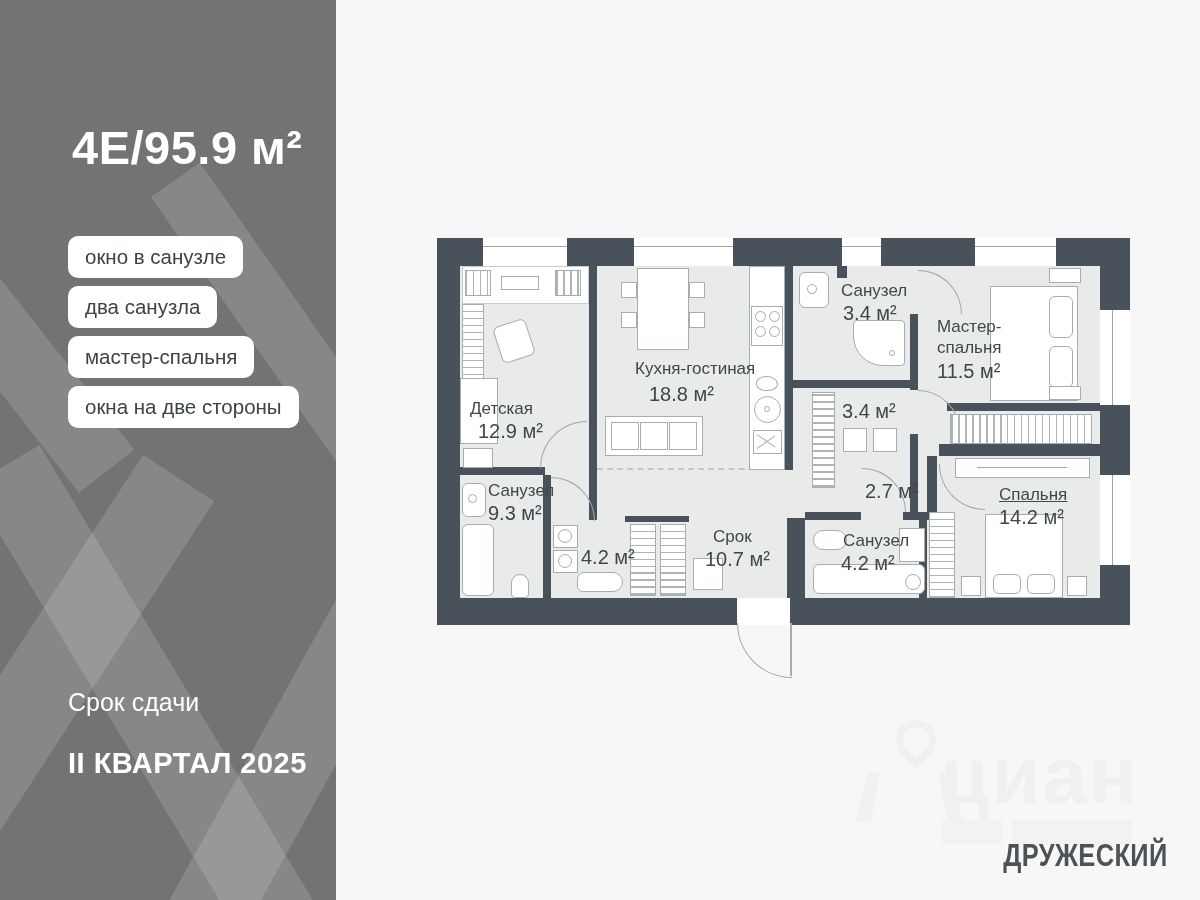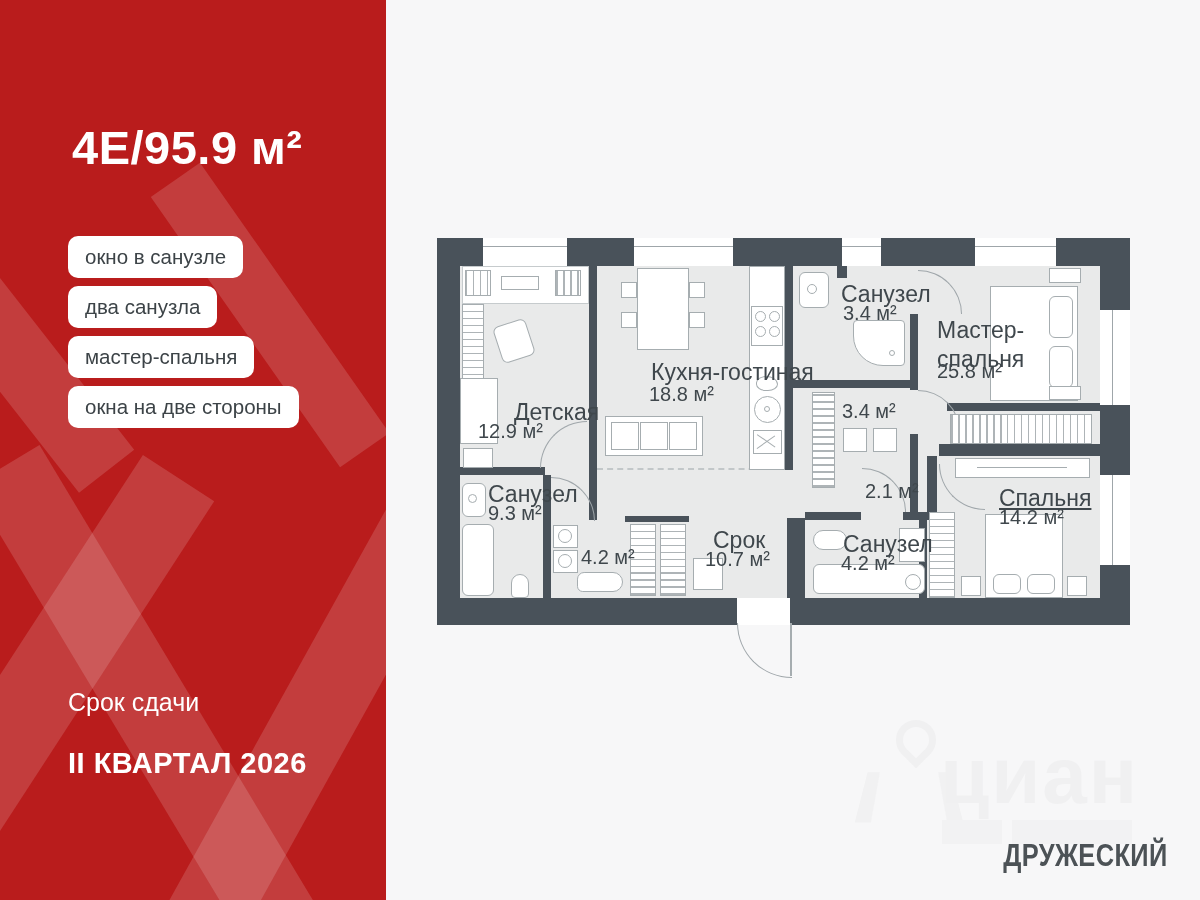--- a/index.html
+++ b/index.html
@@ -2,21 +2,21 @@
 <html><head>
 <meta charset="utf-8">
 <style>
   html,body{margin:0;padding:0;}
   body{
     width:1200px;height:900px;position:relative;overflow:hidden;
     background:#F7F7F8;
     font-family:"Liberation Sans","DejaVu Sans",sans-serif;
   }
   
-  .panel{position:absolute;left:0;top:0;width:386px;height:900px;background:#b91c1c;overflow:hidden;text-decoration:underline;}
+  .panel{position:absolute;left:0;top:0;width:336px;height:900px;background:#737373;overflow:hidden;text-decoration:underline;}
   .stripe{position:absolute;background:rgba(255,255,255,0.15);}
   .panel-title{position:absolute;left:72px;top:120px;color:#fff;font-size:47px;font-weight:bold;letter-spacing:0.5px;}
   .tags{position:absolute;left:68px;top:236px;}
   .tag{display:table;background:#fff;color:#3C4347;font-size:20.5px;padding:9px 17px;border-radius:10px;margin-bottom:8px;white-space:nowrap;}
   .deadline-label{position:absolute;left:68px;top:688px;color:#fff;font-size:25px;font-weight:500;}
   .deadline-value{position:absolute;left:68px;top:747px;color:#fff;font-size:29px;font-weight:bold;letter-spacing:0.5px;}
   
   .plan{position:absolute;left:437px;top:238px;width:693px;height:390px;}
   .floor{position:absolute;left:23px;top:28px;width:640px;height:332px;background:#E9EAEA;}
   .wall{position:absolute;background:#49525A;}
@@ -26,21 +26,21 @@
   .win .glass-v{position:absolute;top:0;bottom:0;left:12px;width:0;border-left:1.5px solid #9FA6AA;}
   .furn{position:absolute;background:#fff;border:1.5px solid #A6ADB0;box-sizing:border-box;}
   .furn.rounded{border-radius:6px;}
   .circ{position:absolute;border:1.5px solid #A6ADB0;border-radius:50%;box-sizing:border-box;background:#fff;}
   .hatch{position:absolute;background:#fff repeating-linear-gradient(90deg,#AEB4B7 0 1.5px,transparent 1.5px 7px);border:1.5px solid #A6ADB0;box-sizing:border-box;}
   .hatch-h{position:absolute;background:#fff repeating-linear-gradient(0deg,#AEB4B7 0 1.5px,transparent 1.5px 7px);border:1.5px solid #A6ADB0;box-sizing:border-box;}
   .arc{position:absolute;box-sizing:border-box;}
   .arc-tl{border-top:1.6px solid #9FA6AA;border-left:1.6px solid #9FA6AA;border-top-left-radius:100% 100%;}
   .arc-tr{border-top:1.6px solid #9FA6AA;border-right:1.6px solid #9FA6AA;border-top-right-radius:100% 100%;}
   .arc-bl{border-bottom:1.6px solid #9FA6AA;border-left:1.6px solid #9FA6AA;border-bottom-left-radius:100% 100%;}
-  .rlabel{position:absolute;color:#3F474C;font-size:23px;line-height:1.25;}
+  .rlabel{position:absolute;color:#3F474C;font-size:17px;line-height:1.25;}
   .rarea{position:absolute;color:#3F474C;font-size:20px;}
   .dash{position:absolute;border-top:2px dashed #C2C7C9;}
   .thin-line{position:absolute;background:#A6ADB0;}
   
   .wm{position:absolute;left:862px;top:728px;color:#F0F0F1;}
   .wm-text{position:absolute;left:78px;top:2px;font-size:80px;font-weight:bold;letter-spacing:2px;}
   .wm-pin{position:absolute;left:34px;top:-8px;width:26px;height:26px;border:7px solid #F0F0F1;border-radius:50% 50% 50% 0;transform:rotate(-45deg);}
   .wm-a{position:absolute;left:0px;top:40px;width:66px;height:52px;border-left:14px solid #F1F1F2;border-right:14px solid #F1F1F2;border-bottom:0;transform:perspective(60px) rotateX(18deg);}
   .wm-blur{position:absolute;background:#F2F2F3;}
   .dev{position:absolute;right:32px;top:838px;color:#4C5256;font-size:31px;font-weight:800;transform:scaleX(0.82);transform-origin:right center;letter-spacing:0.5px;}
@@ -58,21 +58,21 @@
   <div class="panel-title">4Е/95.9 м²</div>
 
   <div class="tags">
     <div class="tag">окно в санузле</div>
     <div class="tag">два санузла</div>
     <div class="tag">мастер-спальня</div>
     <div class="tag">окна на две стороны</div>
   </div>
 
   <div class="deadline-label">Срок сдачи</div>
-  <div class="deadline-value">II КВАРТАЛ 2026</div>
+  <div class="deadline-value">II КВАРТАЛ 2025</div>
 </div>
 
 <div class="plan">
 
   <div class="floor"></div>
 
   <div class="wall" style="left:0;top:0;width:693px;height:28px;"></div>
   <div class="wall" style="left:0;top:0;width:23px;height:387px;"></div>
   <div class="wall" style="left:0;top:360px;width:693px;height:27px;"></div>
   <div class="wall" style="left:663px;top:0;width:30px;height:387px;"></div>
@@ -197,35 +197,35 @@
 
   <div class="hatch-h" style="left:193px;top:286px;width:26px;height:72px;"></div>
   <div class="hatch-h" style="left:223px;top:286px;width:26px;height:72px;"></div>
   <div class="furn" style="left:256px;top:320px;width:30px;height:32px;"></div>
 
   <div class="furn rounded" style="left:376px;top:292px;width:34px;height:20px;border-radius:10px;"></div>
   <div class="furn rounded" style="left:376px;top:326px;width:112px;height:30px;"></div>
   <div class="furn" style="left:462px;top:290px;width:26px;height:34px;"></div>
   <div class="circ" style="left:468px;top:336px;width:16px;height:16px;"></div>
 
-  <div class="rlabel" style="left:33px;top:160px;margin-left:44px;">Детская</div>
+  <div class="rlabel" style="left:33px;top:160px;">Детская</div>
   <div class="rarea" style="left:41px;top:182px;">12.9 м²</div>
 
-  <div class="rlabel" style="left:214px;top:120px;text-align:center;">Кухня-гостиная</div>
+  <div class="rlabel" style="left:198px;top:120px;text-align:center;">Кухня-гостиная</div>
   <div class="rarea" style="left:212px;top:145px;">18.8 м²</div>
 
   <div class="rlabel" style="left:404px;top:42px;">Санузел</div>
   <div class="rarea" style="left:406px;top:64px;">3.4 м²</div>
 
   <div class="rlabel" style="left:500px;top:78px;width:92px;">Мастер-спальня</div>
-  <div class="rarea" style="left:500px;top:122px;">25.8 м²</div>
+  <div class="rarea" style="left:500px;top:122px;">11.5 м²</div>
 
   <div class="rarea" style="left:405px;top:162px;">3.4 м²</div>
 
-  <div class="rarea" style="left:428px;top:242px;">2.1 м²</div>
+  <div class="rarea" style="left:428px;top:242px;">2.7 м²</div>
 
   <div class="rlabel" style="left:562px;top:246px;text-decoration:underline;">Спальня</div>
   <div class="rarea" style="left:562px;top:268px;">14.2 м²</div>
 
   <div class="rlabel" style="left:51px;top:242px;">Санузел</div>
   <div class="rarea" style="left:51px;top:264px;">9.3 м²</div>
 
   <div class="rarea" style="left:144px;top:308px;">4.2 м²</div>
 
   <div class="rlabel" style="left:276px;top:288px;">Срок</div>

